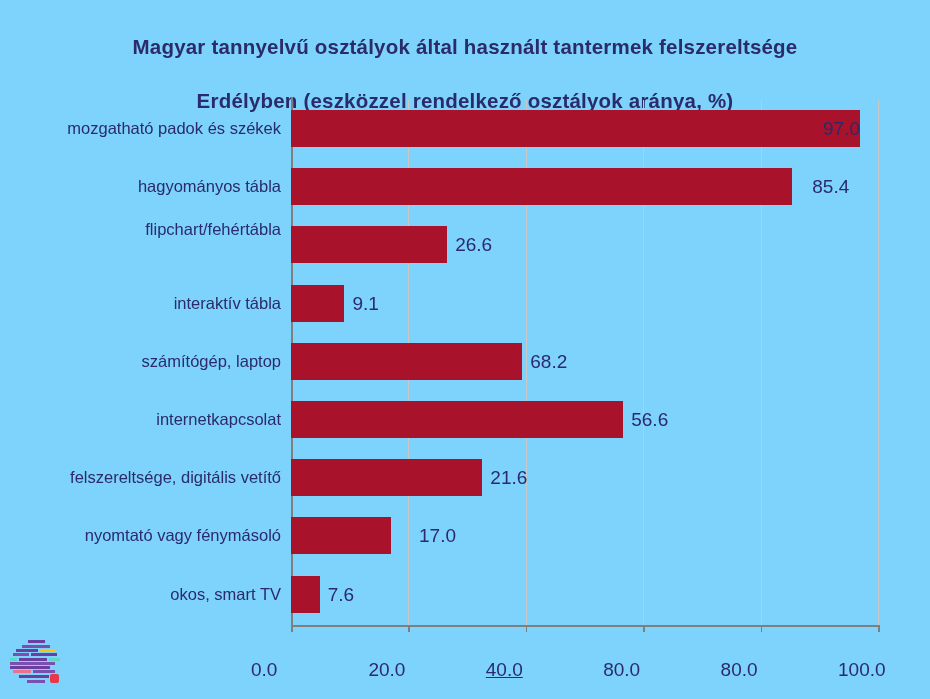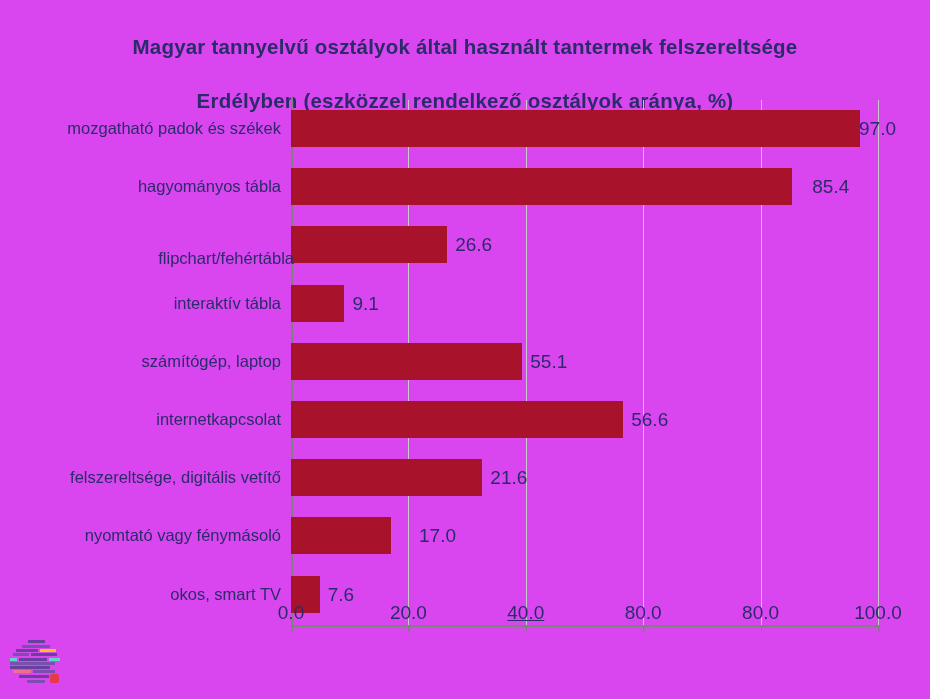--- a/index.html
+++ b/index.html
@@ -7,21 +7,21 @@
     padding: 0;
     background: #ffffff;
   }
   body {
     font-family: "Liberation Sans", sans-serif;
   }
   #page {
     position: relative;
     width: 930px;
     height: 699px;
-    background: #d946ef;
+    background: #7dd3fc;
     overflow: hidden;
   }
 
   
   .chart-title {
     position: absolute;
     left: 0;
     top: 6px;
     width: 930px;
     text-align: center;
@@ -93,24 +93,24 @@
     text-align: right;
     color: #2b2b6b;
     font-size: 16.5px;
     line-height: 37px;
     white-space: nowrap;
   }
 
   
   .xtick-label {
     position: absolute;
-    top: 602px;
+    top: 659px;
     color: #2b2b6b;
     font-size: 19px;
-    text-align: center;
+    text-align: left;
     width: 80px;
     white-space: nowrap;
   }
 
   
   #logo {
     position: absolute;
     left: 9px;
     top: 638px;
     width: 54px;
@@ -165,29 +165,29 @@
       <div class="tick-mark" style="left: 408.4px;"></div>
       <div class="xtick-label" style="left: 368.4px;">20.0</div>
       <div class="tick-mark" style="left: 525.8px;"></div>
       <div class="xtick-label" style="left: 485.8px; text-decoration: underline;">40.0</div>
       <div class="tick-mark" style="left: 643.2px;"></div>
       <div class="xtick-label" style="left: 603.2px;">80.0</div>
       <div class="tick-mark" style="left: 760.6px;"></div>
       <div class="xtick-label" style="left: 720.6px;">80.0</div>
       <div class="tick-mark" style="left: 878px;"></div>
       <div class="xtick-label" style="left: 838px;">100.0</div>
-      <div class="bar-value" style="left: 859px; top: 110px; text-align: right;">97.0</div>
+      <div class="bar-value" style="left: 823px; top: 110px; text-align: right;">97.0</div>
       <div class="cat-label-wrap" style="top: 110px;">mozgatható padok és székek</div>
       <div class="bar-value" style="left: 800.298px; top: 168.2px; margin-left: 12px;">85.4</div>
       <div class="cat-label-wrap" style="top: 168.2px;">hagyományos tábla</div>
       <div class="bar-value" style="left: 455.142px; top: 226.4px;">26.6</div>
-      <div class="cat-label-wrap" style="top: 240px; padding-left: 13px;">flipchart/fehértábla</div>
+      <div class="cat-label-wrap" style="top: 211px;">flipchart/fehértábla</div>
       <div class="bar-value" style="left: 352.417px; top: 284.6px;">9.1</div>
       <div class="cat-label-wrap" style="top: 284.6px;">interaktív tábla</div>
-      <div class="bar-value" style="left: 530.278px; top: 342.8px;">55.1</div>
+      <div class="bar-value" style="left: 530.278px; top: 342.8px;">68.2</div>
       <div class="cat-label-wrap" style="top: 342.8px;">számítógép, laptop</div>
       <div class="bar-value" style="left: 631.242px; top: 401px;">56.6</div>
       <div class="cat-label-wrap" style="top: 401px;">internetkapcsolat</div>
       <div class="bar-value" style="left: 490.362px; top: 459.2px;">21.6</div>
       <div class="cat-label-wrap" style="top: 459.2px;">felszereltsége, digitális vetítő</div>
       <div class="bar-value" style="left: 419px; top: 517.4px;">17.0</div>
       <div class="cat-label-wrap" style="top: 517.4px;">nyomtató vagy fénymásoló</div>
       <div class="bar-value" style="left: 327.763px; top: 575.6px;">7.6</div>
       <div class="cat-label-wrap" style="top: 575.6px;">okos, smart TV</div>
     </div>

